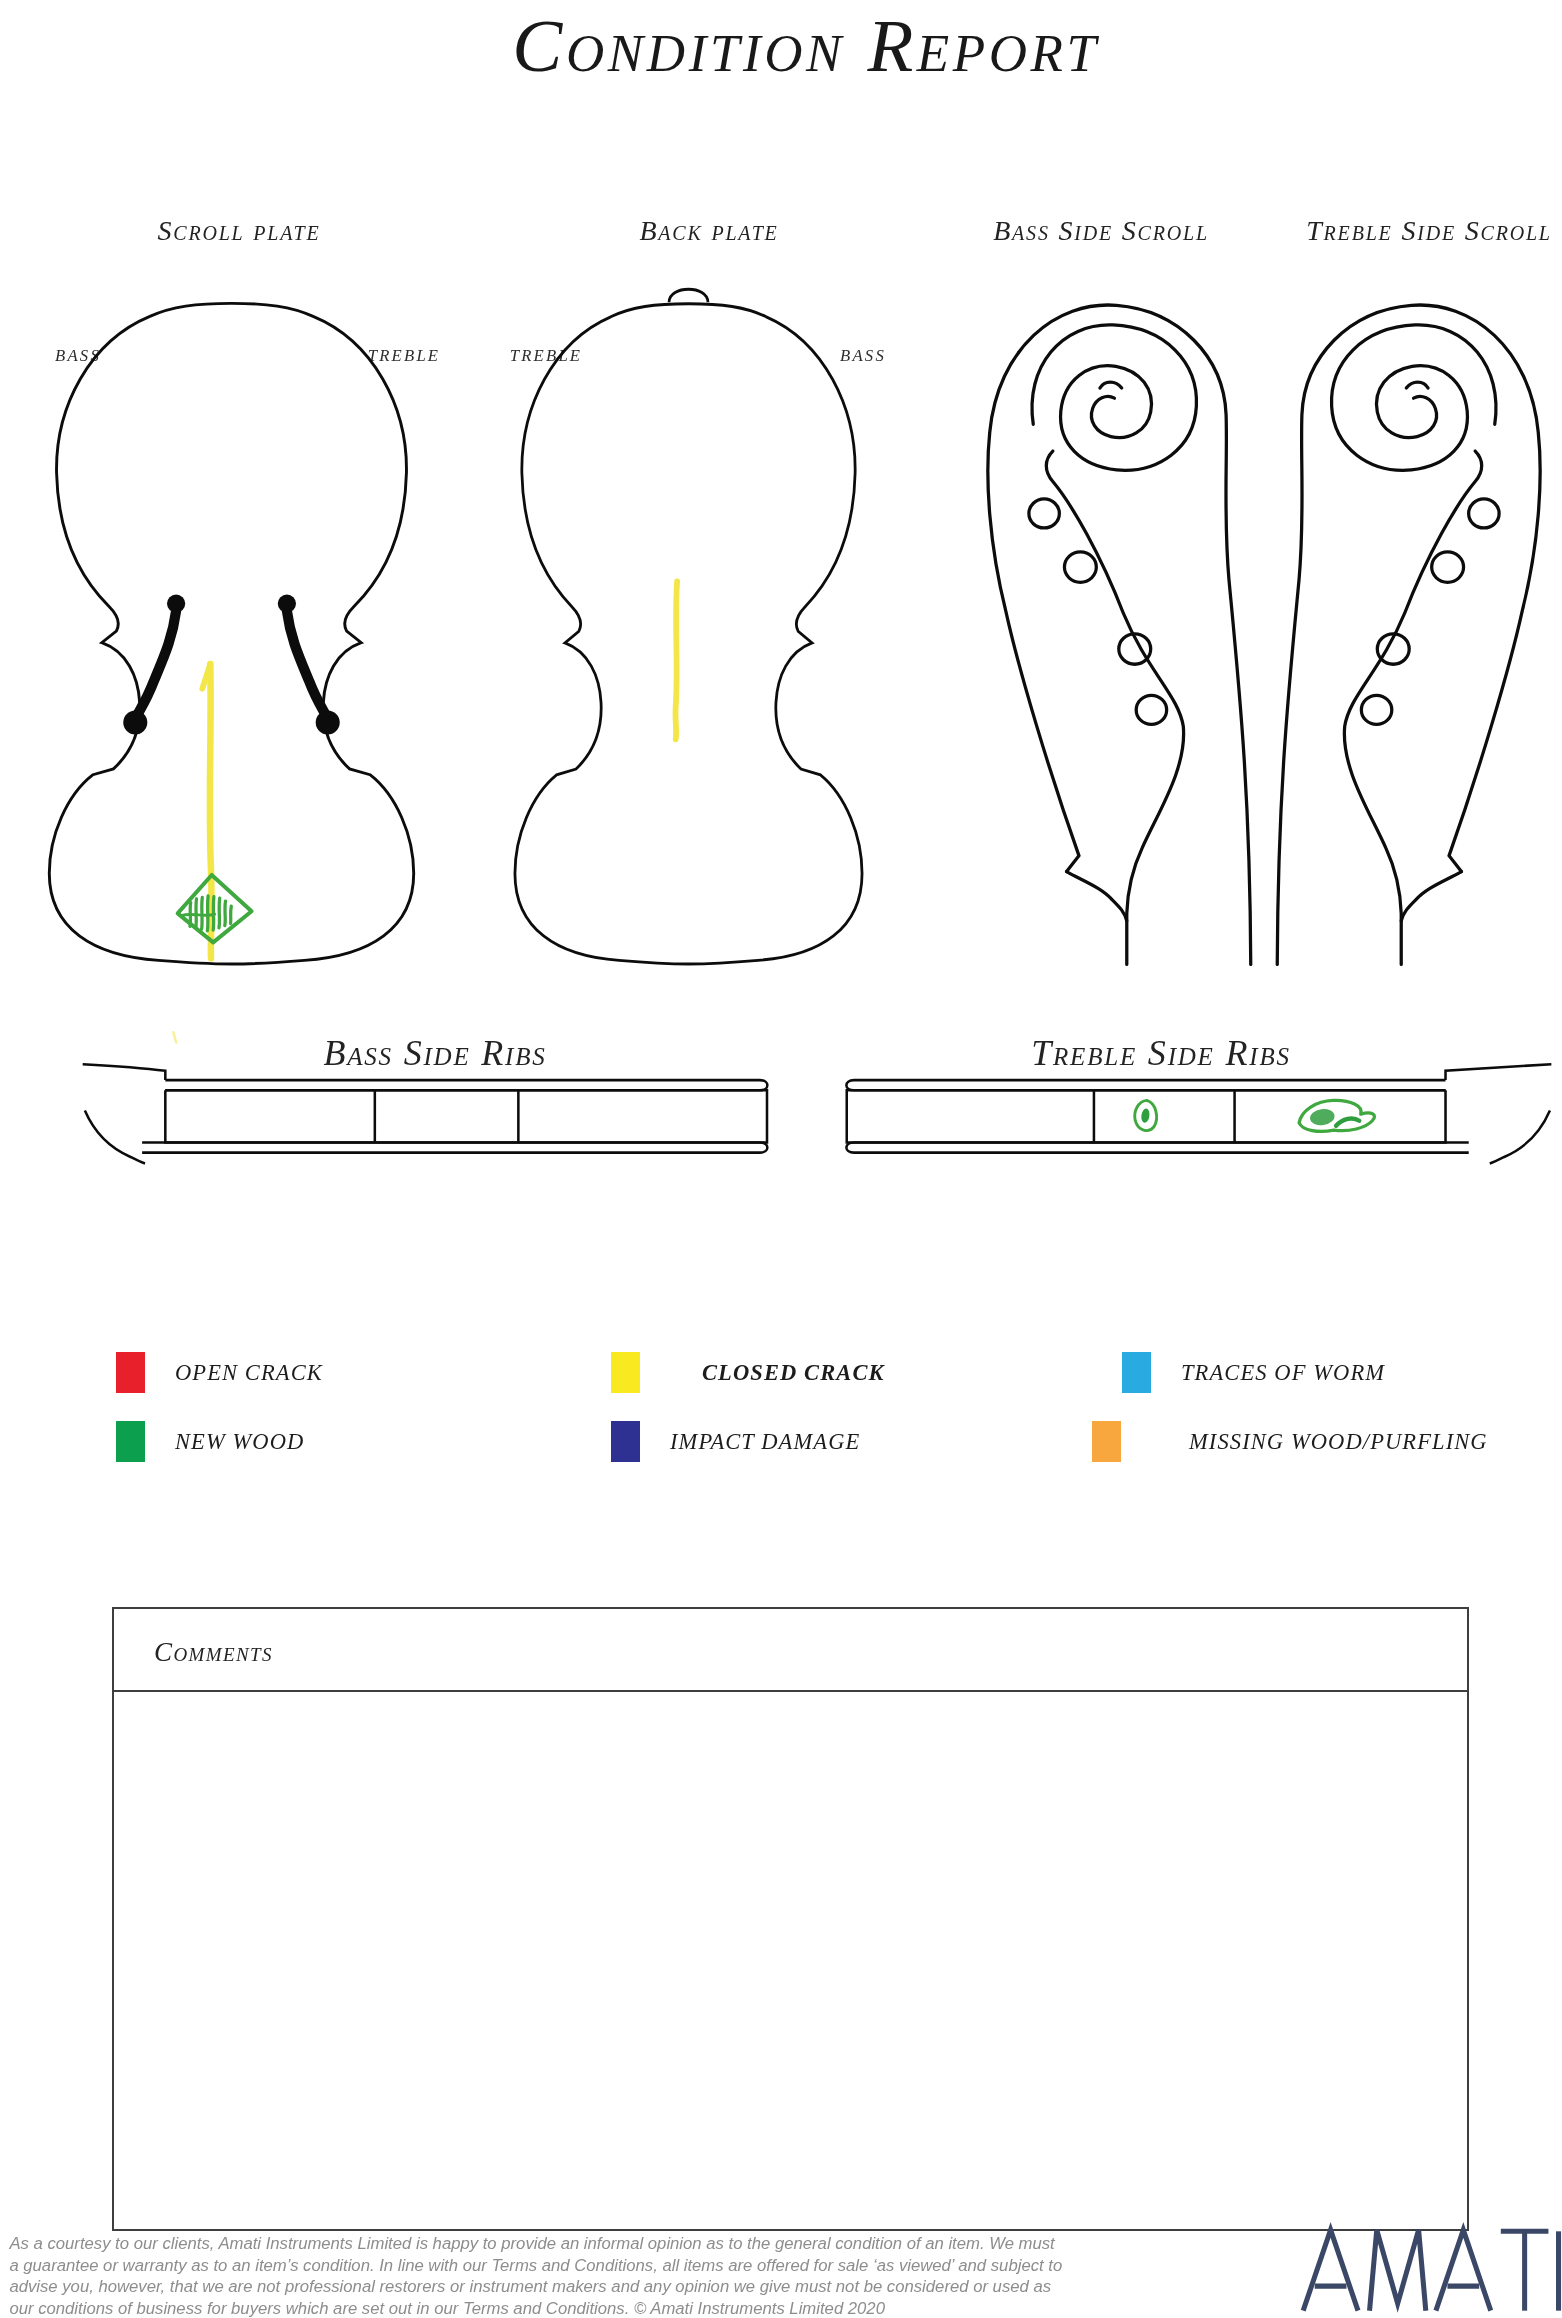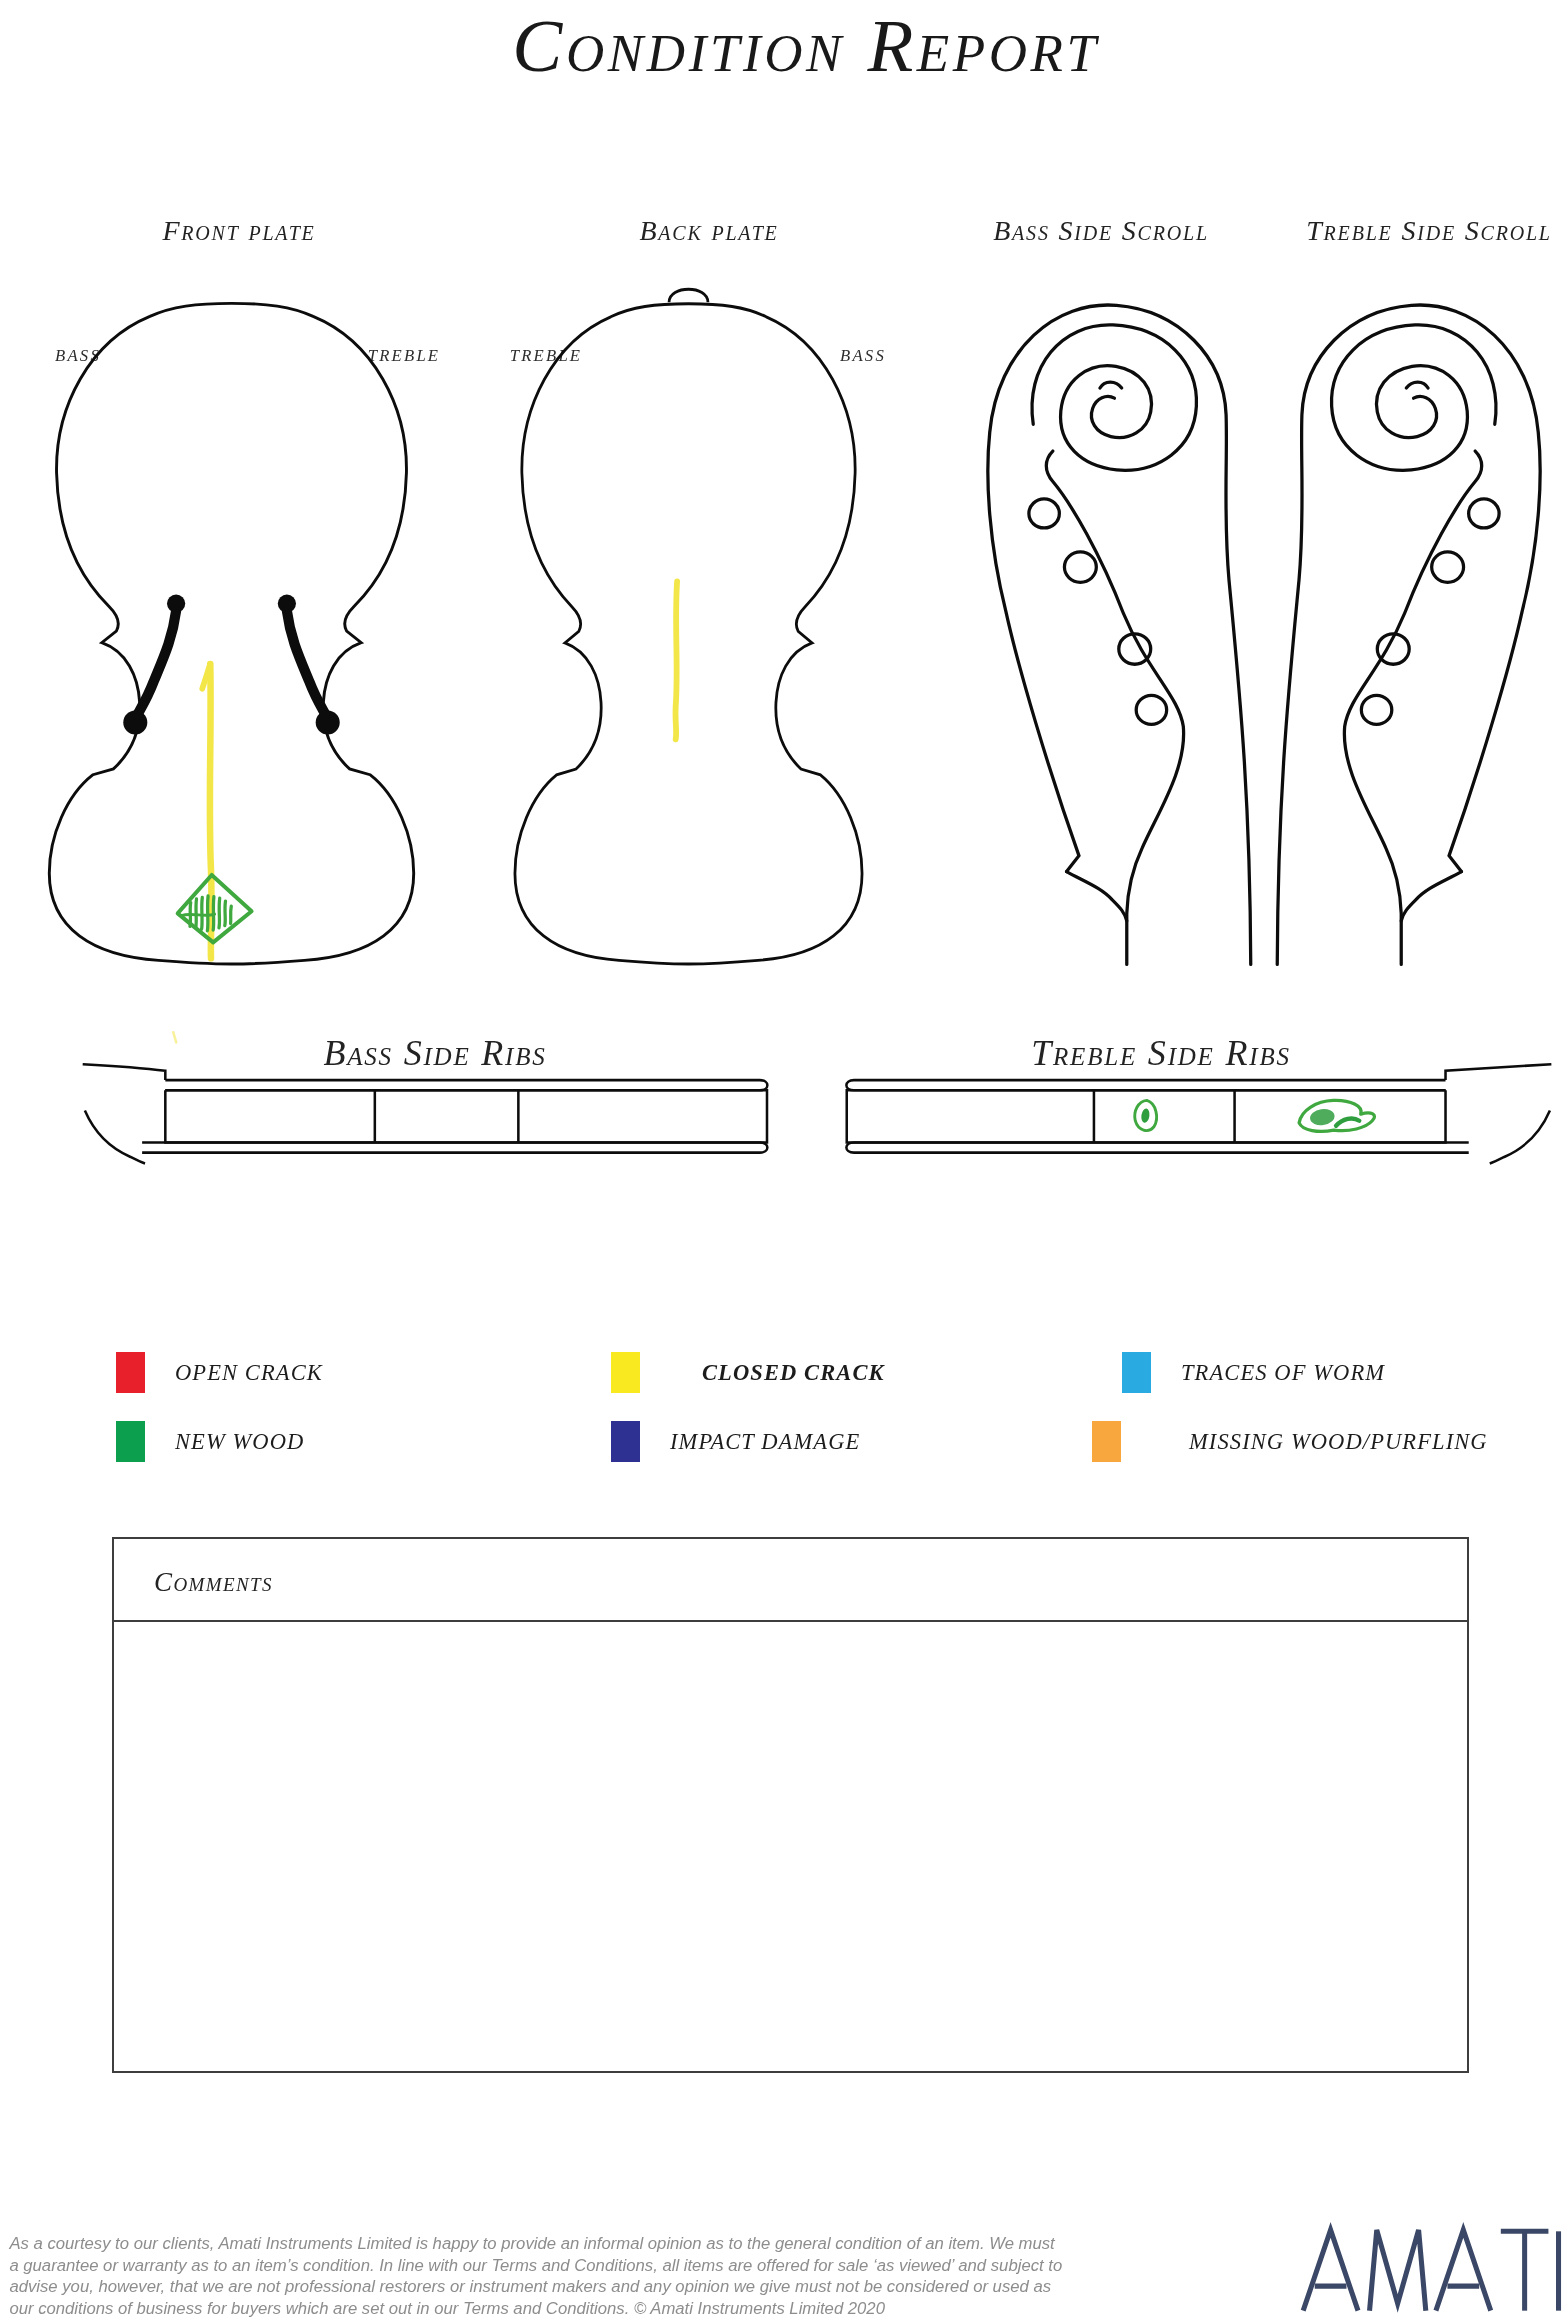--- a/index.html
+++ b/index.html
@@ -9,35 +9,35 @@
   .ctr{transform:translateX(-50%);white-space:nowrap;}
   .title{top:2.9px;left:806px;font-size:75px;font-variant:small-caps;letter-spacing:3.6px;color:#191919;}
   .sec-head{font-size:28px;font-variant:small-caps;letter-spacing:1.8px;color:#232323;top:215px;}
   .ribs-head{font-size:36px;font-variant:small-caps;letter-spacing:1.8px;color:#232323;top:1032px;}
   .side-lab{font-size:16.7px;letter-spacing:2.2px;color:#2e2e2e;top:346px;}
   svg{position:absolute;overflow:visible;}
   .legend-item{position:absolute;display:flex;align-items:center;}
   .swatch{width:29px;height:41px;flex:0 0 29px;}
   .legend-label{margin-left:30px;font-size:22.5px;letter-spacing:1.1px;color:#1c1c1c;white-space:nowrap;}
   .legend-label.bold{font-weight:bold;}
-  .comments-box{left:112px;top:1537px;width:1357px;height:536px;border:2.2px solid #3e3e3e;box-sizing:border-box;}
+  .comments-box{left:112px;top:1607px;width:1357px;height:624px;border:2.2px solid #3e3e3e;box-sizing:border-box;}
   .comments-header{height:83px;border-bottom:2.2px solid #3e3e3e;box-sizing:border-box;}
   .comments-label{font-size:27px;font-variant:small-caps;letter-spacing:1.4px;color:#232323;
                   position:absolute;left:40px;top:27.5px;}
   .footer-text{left:1.4px;top:2233px;width:1189px;font-family:"Liberation Sans",sans-serif;
                font-size:16.7px;line-height:21.5px;color:#8d8d8d;padding-left:8px;}
 </style>
 </head>
 <body>
 
 <div class="page">
 
   <div class="abs ctr title">Condition Report</div>
 
-  <div class="abs ctr sec-head" style="left:239px;">Front plate</div>
+  <div class="abs ctr sec-head" style="left:239px;">Scroll plate</div>
   <div class="abs ctr sec-head" style="left:709px;">Back plate</div>
   <div class="abs ctr sec-head" style="left:1101px;">Bass Side Scroll</div>
   <div class="abs ctr sec-head" style="left:1429px;">Treble Side Scroll</div>
 
   <div class="abs ctr side-lab" style="left:78px;">BASS</div>
   <div class="abs ctr side-lab" style="left:404px;">TREBLE</div>
   <div class="abs ctr side-lab" style="left:546px;">TREBLE</div>
   <div class="abs ctr side-lab" style="left:863px;">BASS</div>
 
   <div class="abs ctr ribs-head" style="left:435px;">Bass Side Ribs</div>

